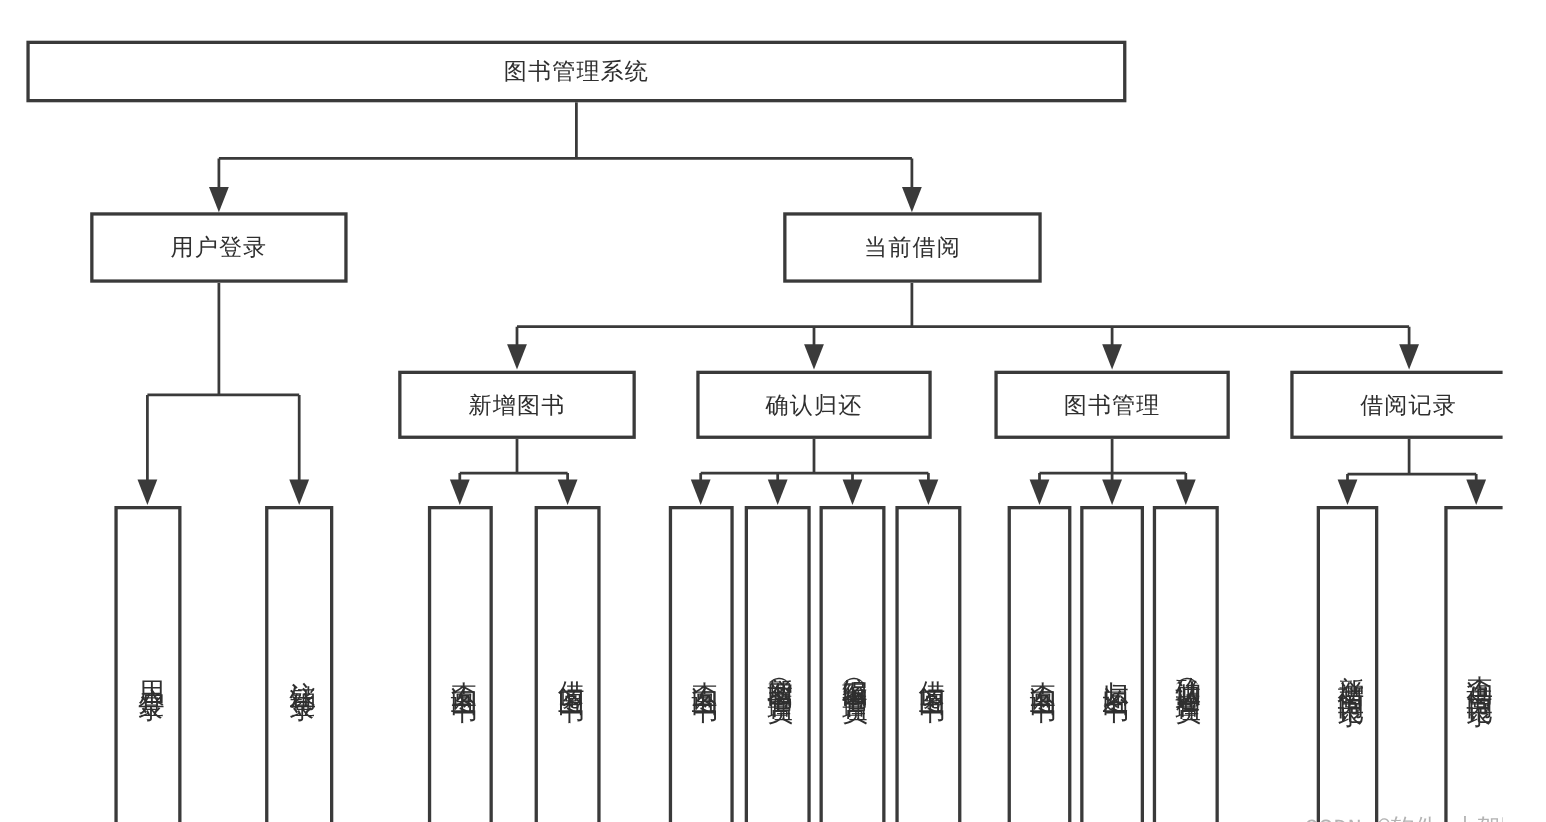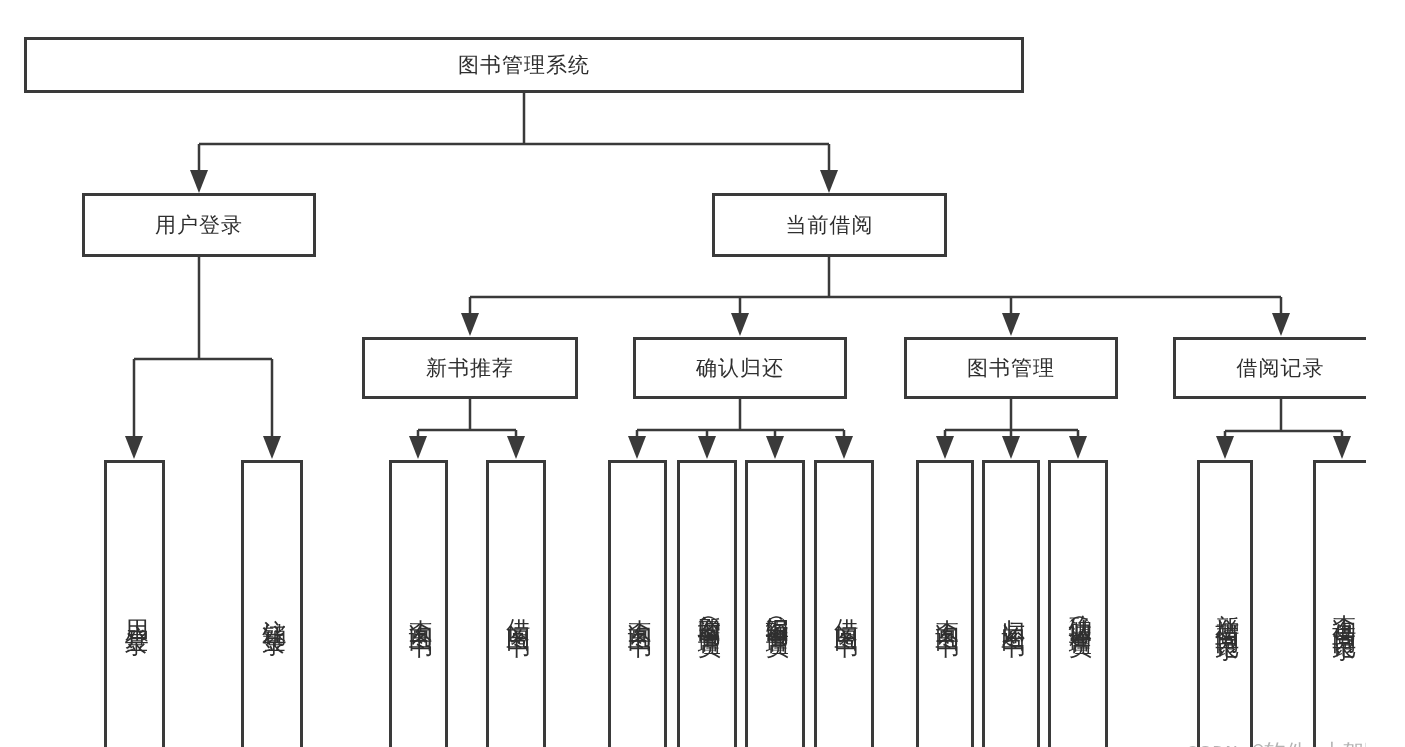--- a/index.html
+++ b/index.html
@@ -120,21 +120,21 @@
       <polygon points="1216,412 1234,412 1225,435"></polygon>
       <polygon points="1333,412 1351,412 1342,435"></polygon>
     </g>
   </svg>
 
   <div class="box" style="left:24px;top:13px;width:1000px;height:56px;">图书管理系统</div>
 
   <div class="box" style="left:82px;top:169px;width:234px;height:64px;">用户登录</div>
   <div class="box" style="left:712px;top:169px;width:235px;height:64px;">当前借阅</div>
 
-  <div class="box" style="left:362px;top:313px;width:216px;height:62px;">新书推荐</div>
+  <div class="box" style="left:362px;top:313px;width:216px;height:62px;">新增图书</div>
   <div class="box" style="left:633px;top:313px;width:214px;height:62px;">确认归还</div>
   <div class="box" style="left:904px;top:313px;width:214px;height:62px;">图书管理</div>
   <div class="box" style="left:1173px;top:313px;width:215px;height:62px;">借阅记录</div>
 
   <div class="box leaf" style="left:104px;width:61px;">
     <span class="vtext">用户登录</span>
   </div>
   <div class="box leaf" style="left:241px;width:62px;">
     <span class="vtext">注销登录</span>
   </div>

